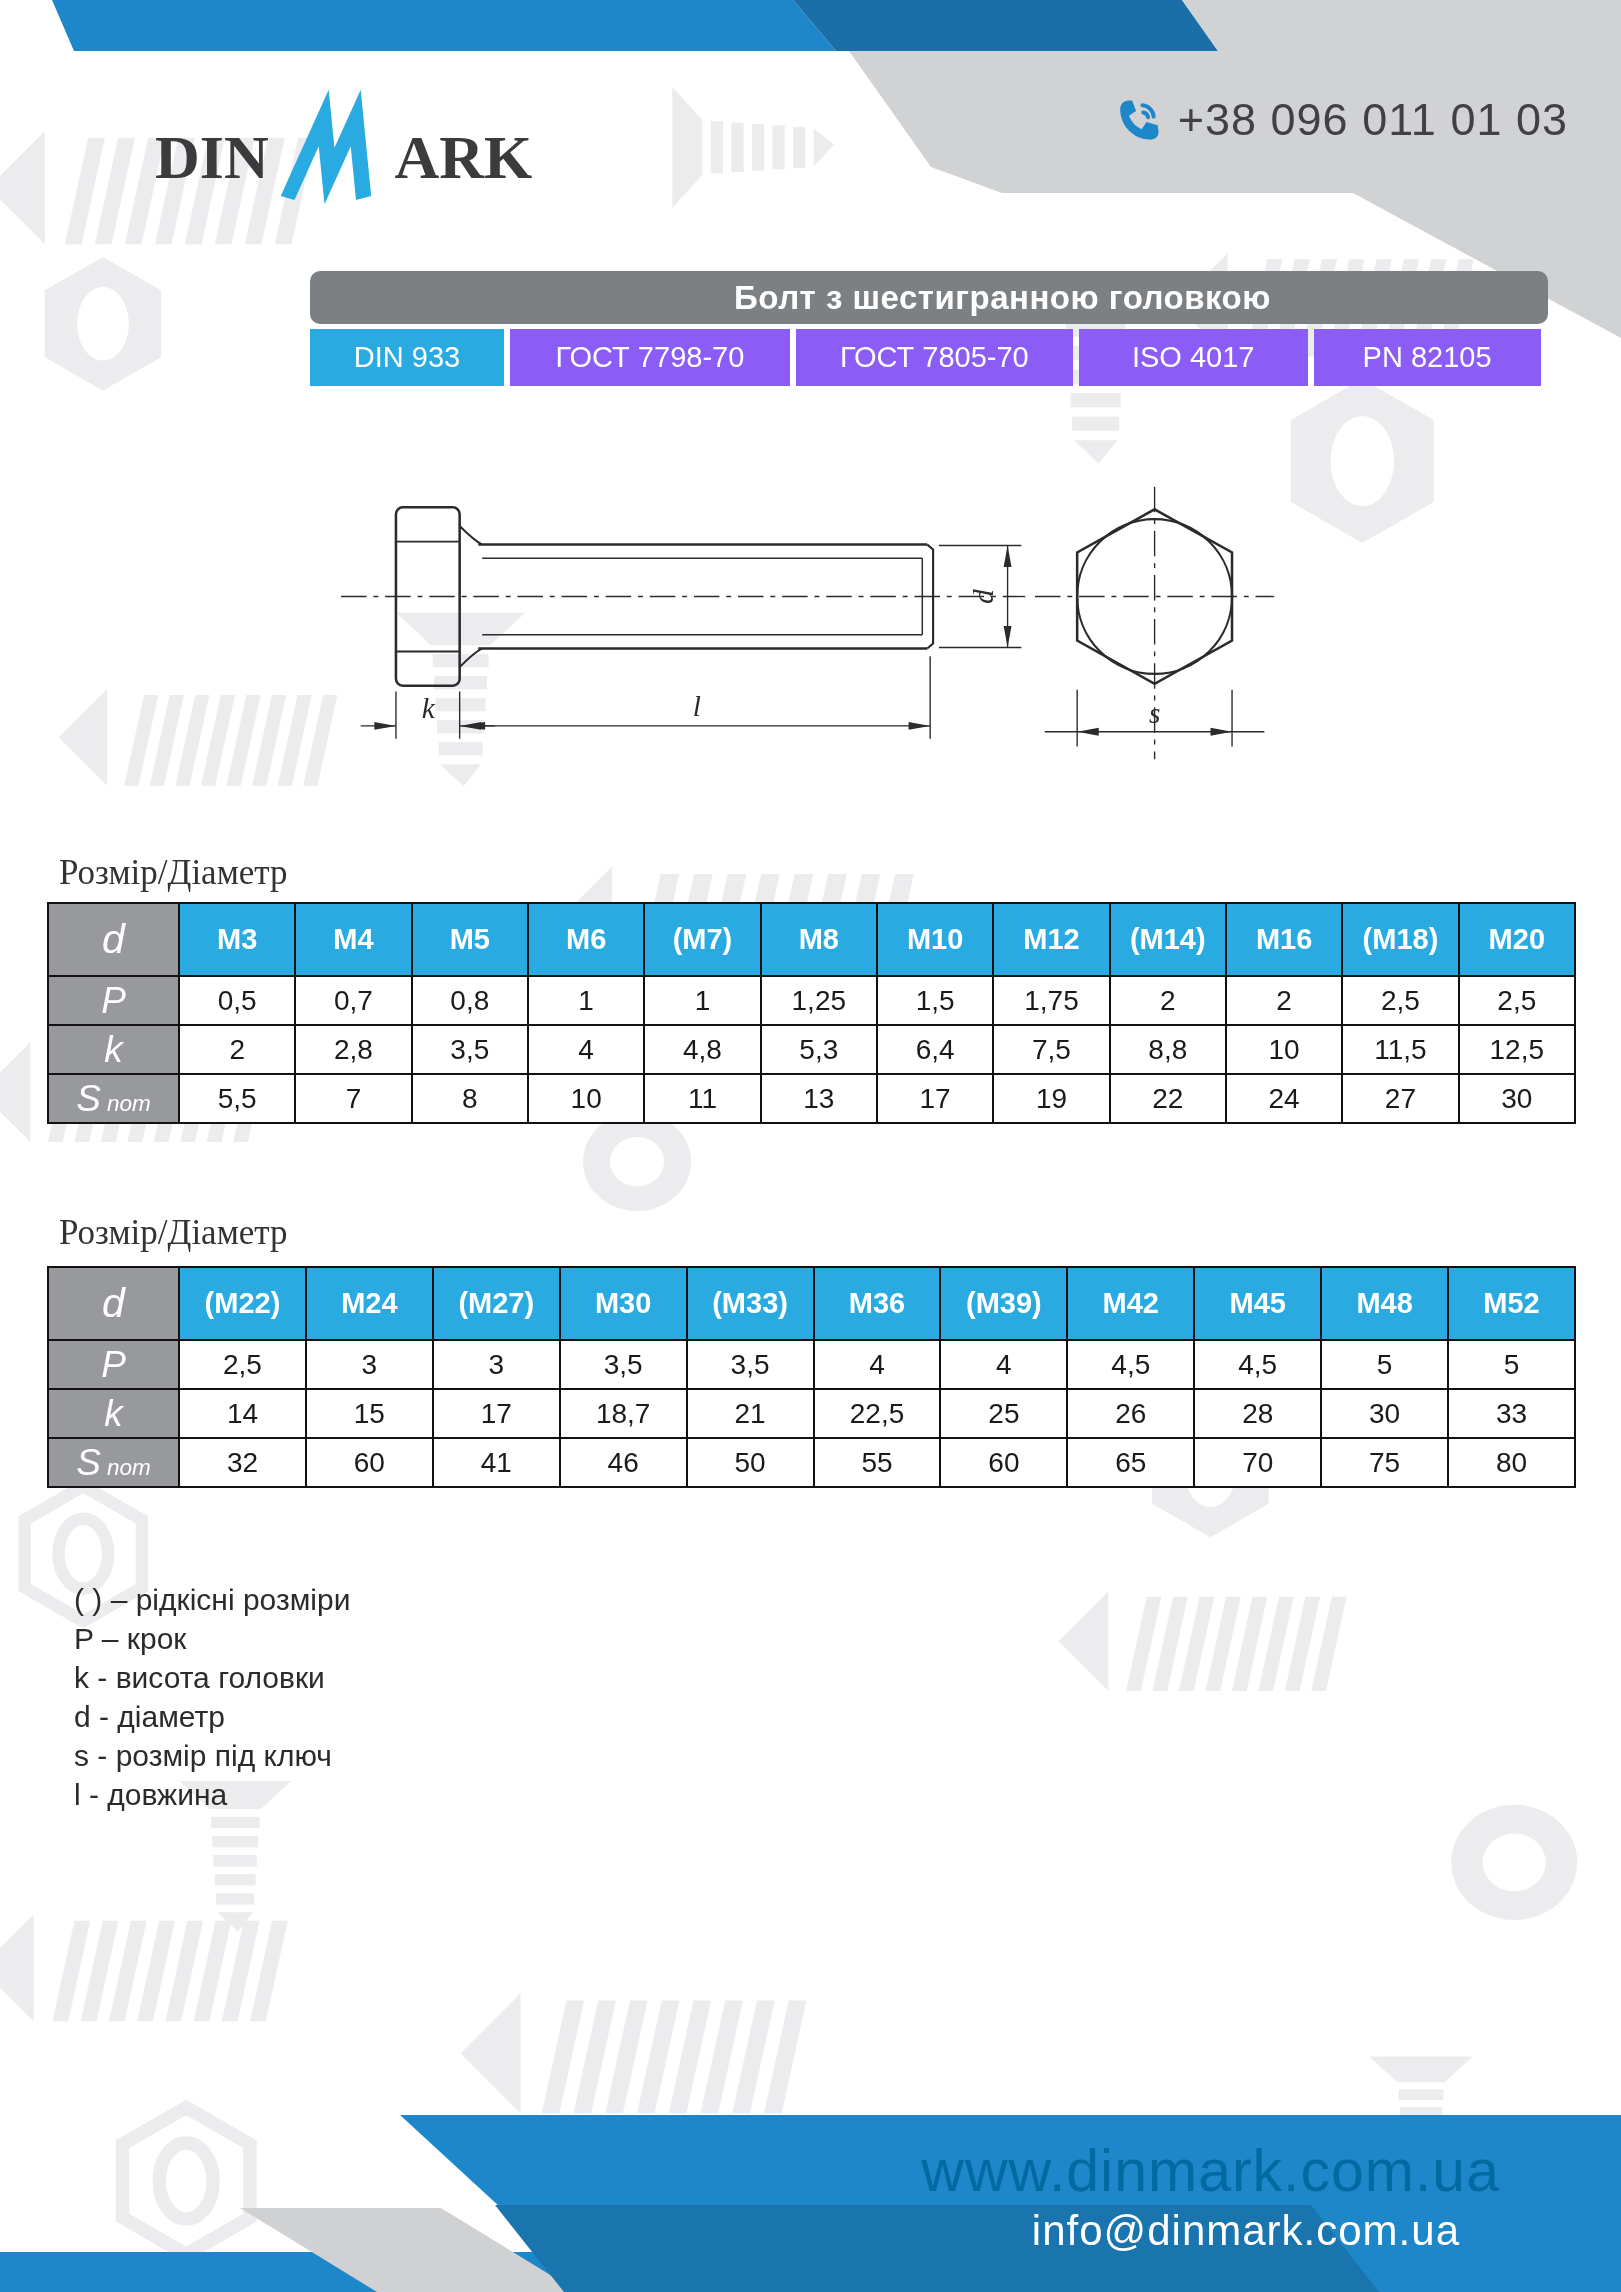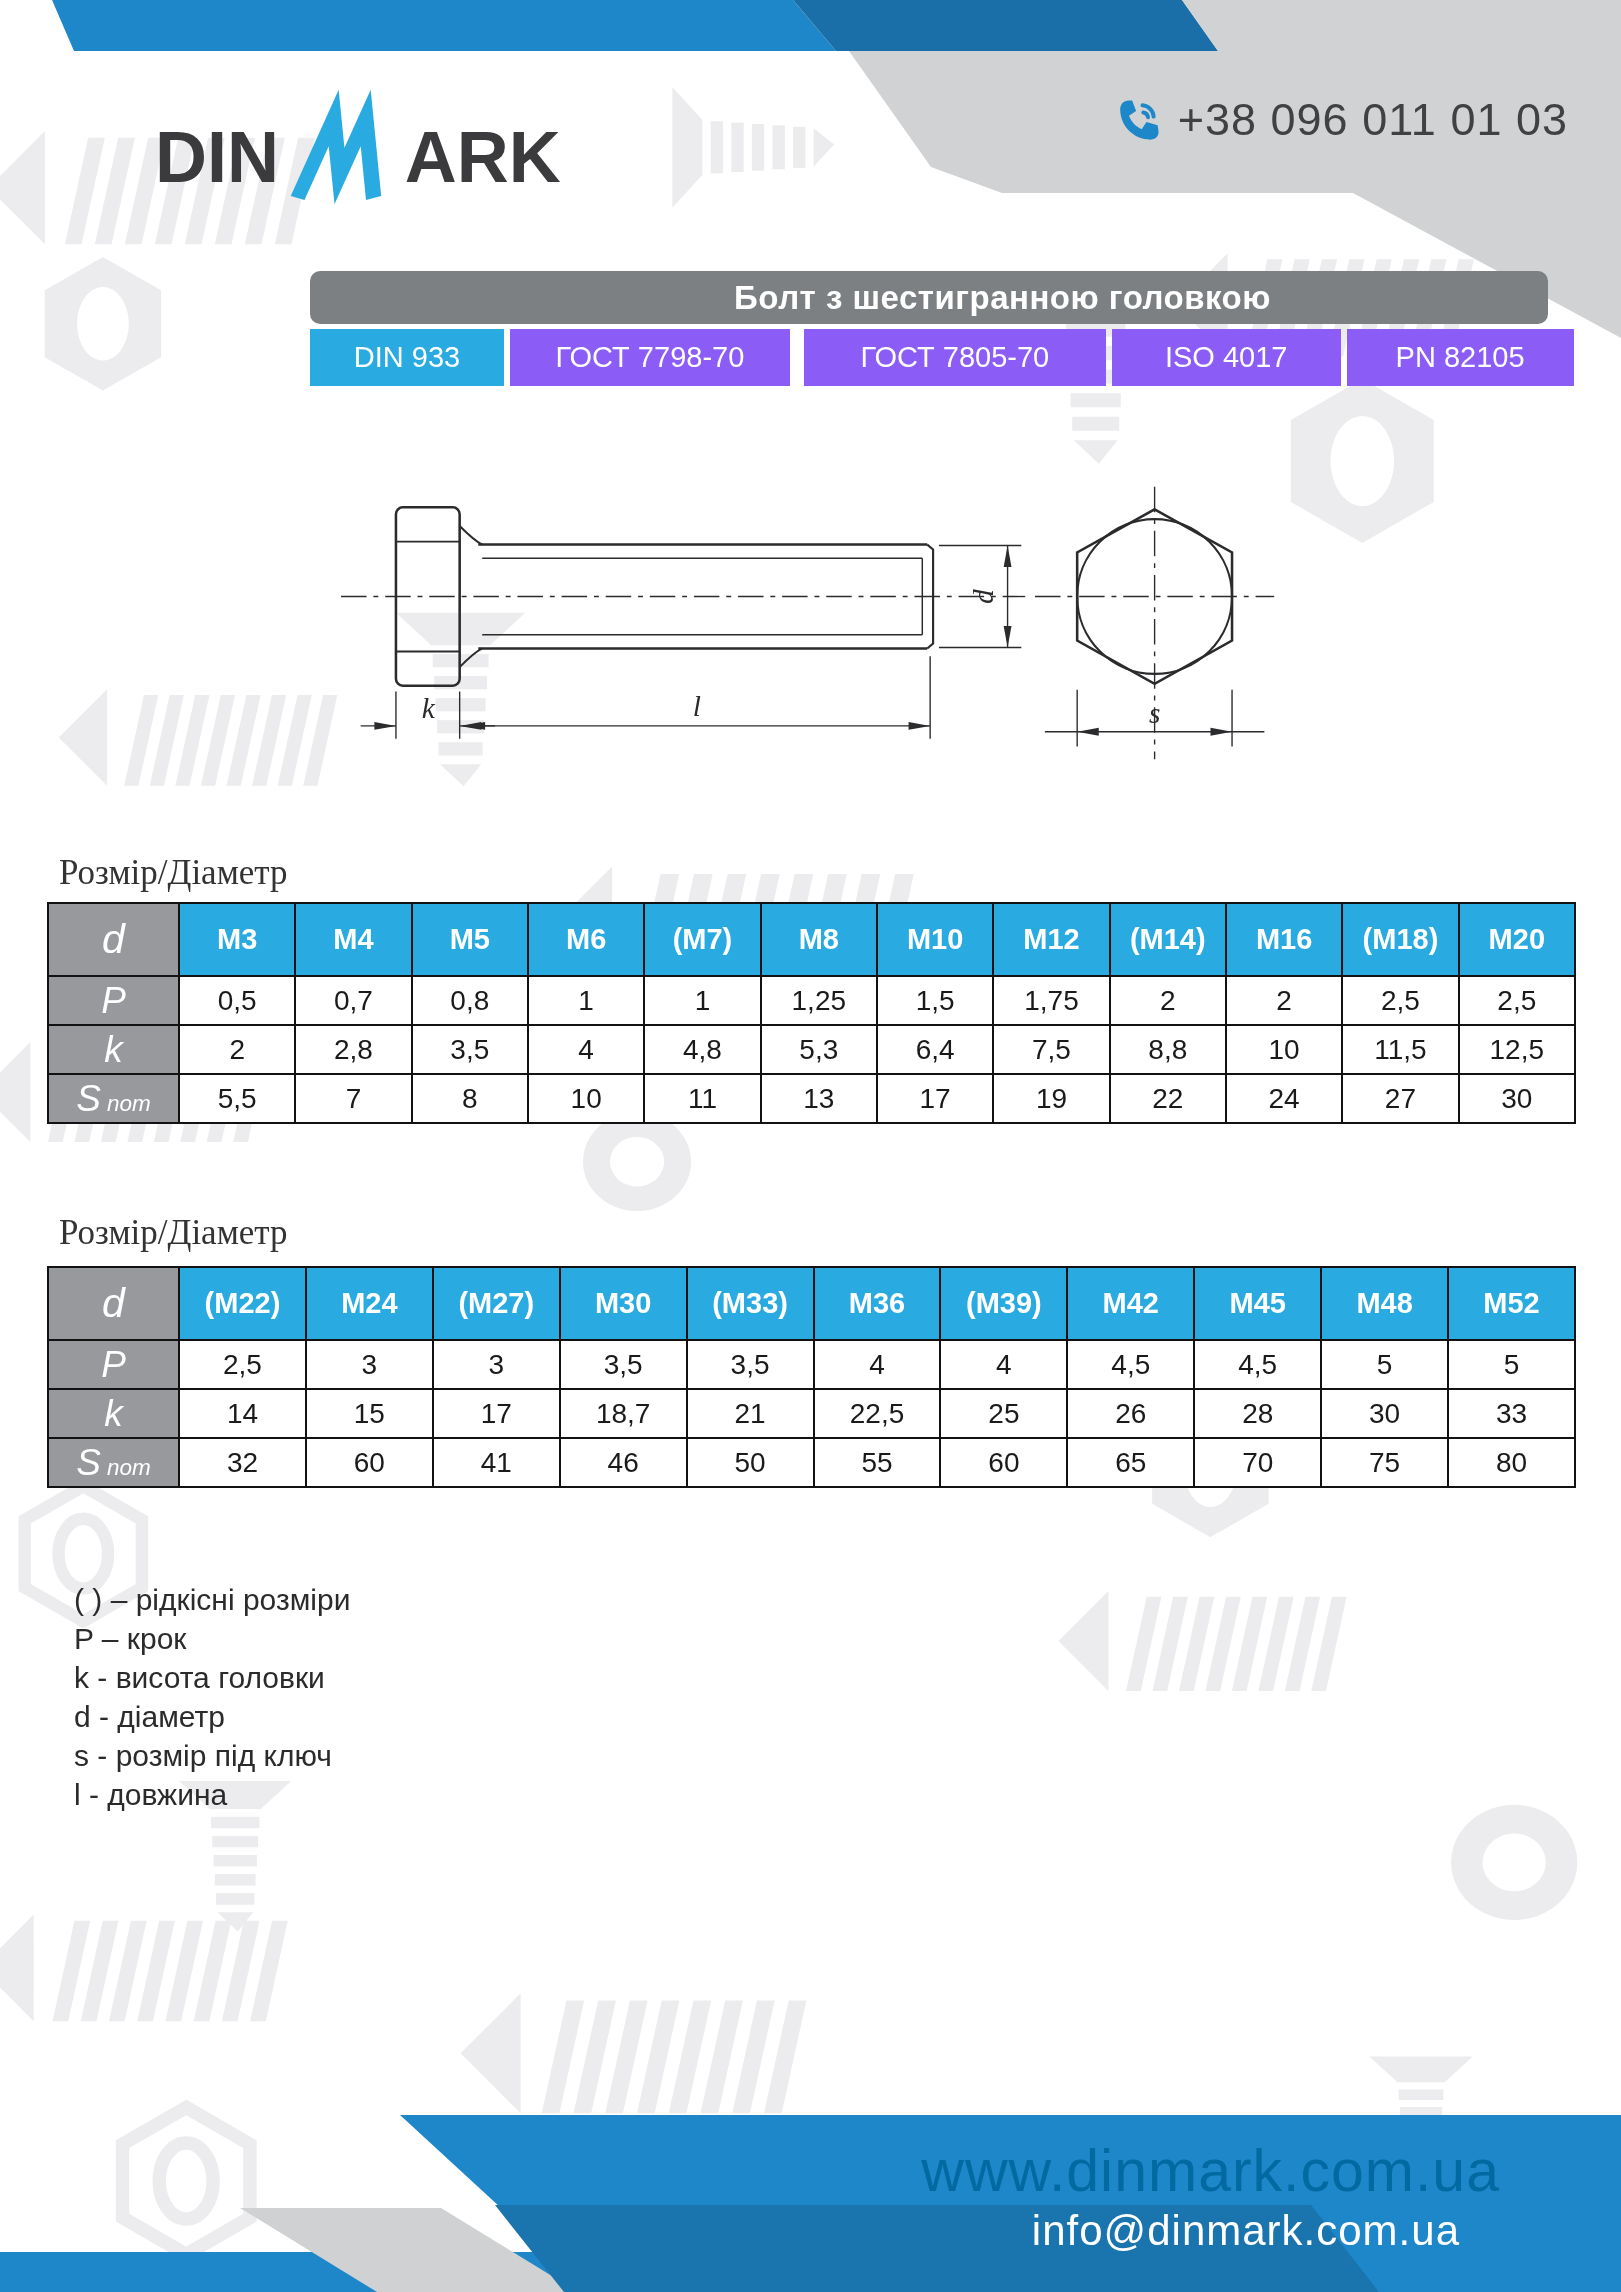--- a/index.html
+++ b/index.html
@@ -5,34 +5,34 @@
   html,body{margin:0;padding:0;background:#fff;}
   .page{position:relative;width:1621px;height:2293px;margin:0 auto;overflow:hidden;
         background:#fff;font-family:"Liberation Sans",sans-serif;}
   .wm{position:absolute;left:0;top:0;width:1621px;height:2293px;z-index:0;}
   .hdr-shape{position:absolute;left:0;top:0;width:1621px;z-index:1;}
   .band-blue{height:51px;background:#1d87c9;clip-path:polygon(52px 0,793px 0,836px 51px,74px 51px);}
   .band-dark{height:51px;background:#1b6fa8;clip-path:polygon(793px 0,1182px 0,1218px 51px,836px 51px);}
   .gray-block{height:343px;background:#d0d2d3;
     clip-path:polygon(1182px 0,1621px 0,1621px 338px,1353px 193px,1002px 193px,931px 167px,849px 51px,1218px 51px);}
   .logo{position:absolute;left:155px;top:114px;z-index:2;display:flex;align-items:flex-end;
-        color:#3b3b3d;font-weight:700;font-size:72px;line-height:82px;letter-spacing:0;}
+        color:#3b3b3d;font-weight:700;font-size:62px;line-height:82px;letter-spacing:0;font-family:Liberation Serif, serif;}
   .logo svg{width:116px;height:84px;margin:0 3.9px 0 5.9px;overflow:visible;}
   .phone{position:absolute;left:1039px;top:94px;width:529px;z-index:2;display:flex;align-items:center;
          justify-content:flex-end;gap:13.7px;font-size:45px;color:#414144;letter-spacing:1px;}
   .phone svg{width:51px;height:51px;flex:none;}
   .title-bar{position:absolute;left:310px;top:271px;width:1238px;height:53px;background:#7d8083;z-index:2;
      color:#fff;font-size:33px;font-weight:700;display:flex;align-items:center;justify-content:center;
      padding-left:147px;box-sizing:border-box;letter-spacing:0.5px;border-radius:10px;}
   .standards{position:absolute;left:310px;top:329px;width:1238px;height:57px;z-index:2;display:flex;gap:5.9px;}
   .std-cell{background:#8b5cf6;color:#fff;font-size:29px;display:flex;align-items:center;justify-content:center;
      box-sizing:border-box;flex:none;}
   .std-cell:nth-child(1){width:194px;}
   .std-cell:nth-child(2){width:280px;}
-  .std-cell:nth-child(3){width:302px;margin-left:8px;}
+  .std-cell:nth-child(3){width:277px;}
   .std-cell:nth-child(4){width:229px;}
   .std-cell:nth-child(5){width:227px;}
   .std-blue{background:#29abe2;}
   .drawing{position:absolute;left:245px;top:470px;width:1088px;height:304px;z-index:2;}
   .dim-label{font-family:"Liberation Serif",serif;font-style:italic;font-size:30px;fill:#2b2b2e;}
   .tbl-head{position:absolute;left:59px;z-index:2;font-size:35px;color:#333;font-family:Liberation Serif, serif;}
   #tblhead1{top:853px;}
   #tblhead2{top:1213px;}
   table.dim-table{position:absolute;left:47px;width:1529px;z-index:2;border-collapse:collapse;table-layout:fixed;}
   #table1{top:902px;}

